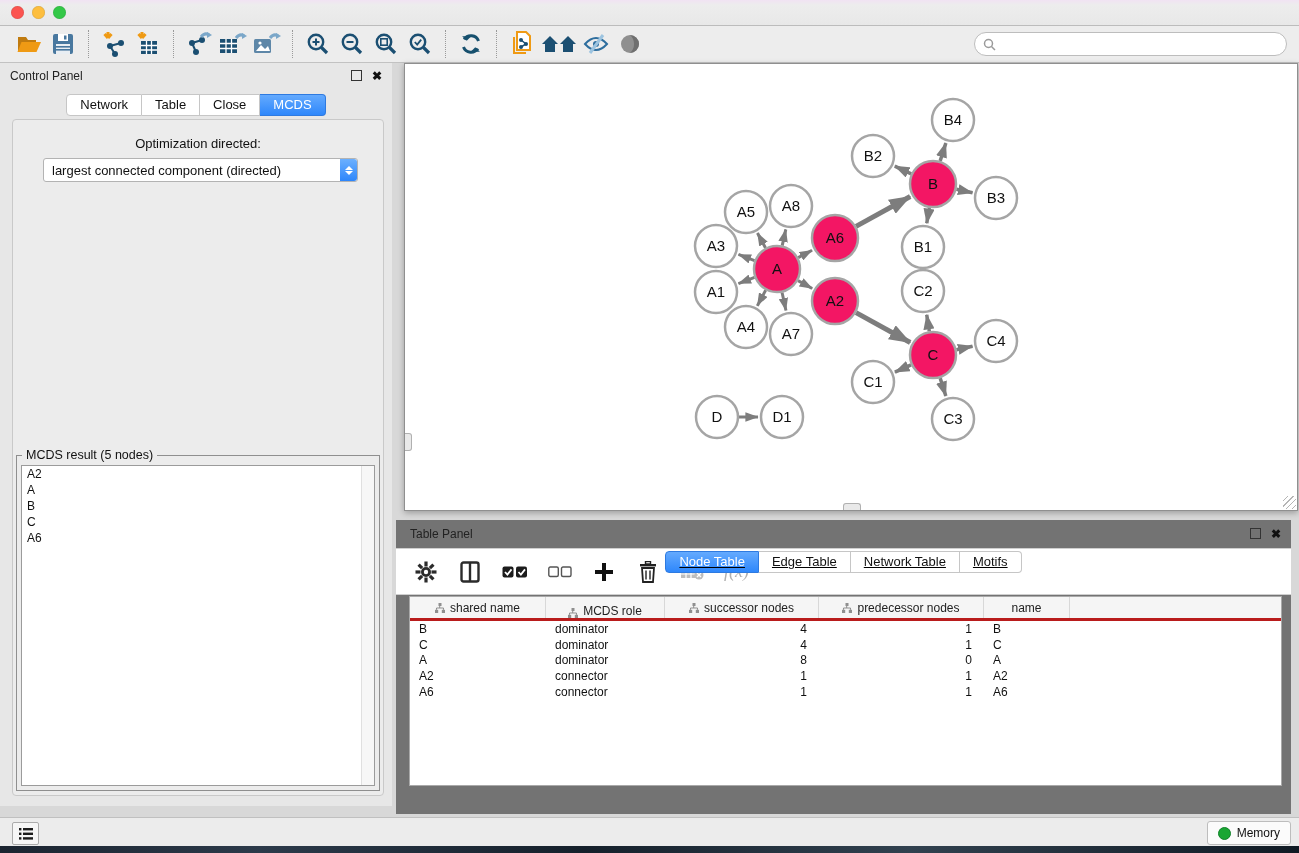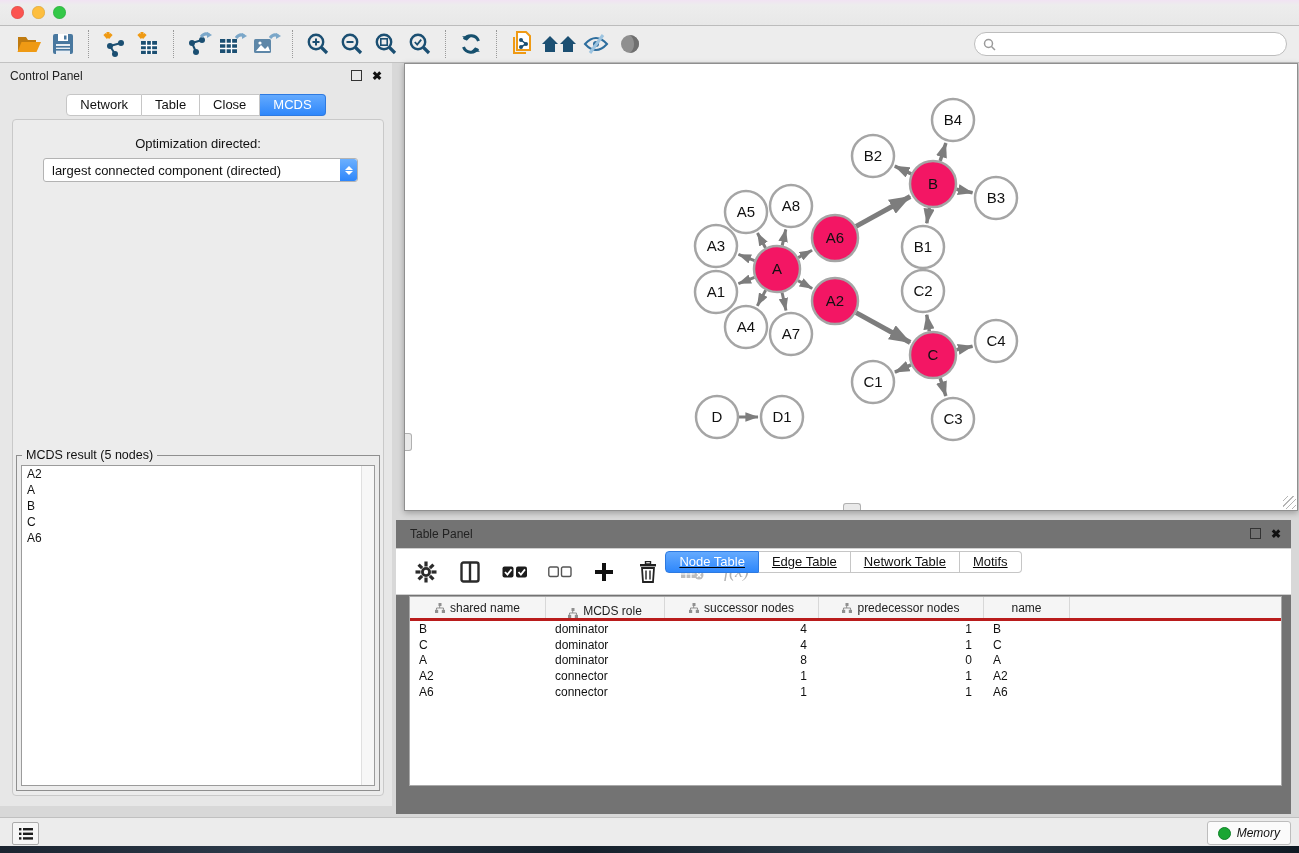--- a/index.html
+++ b/index.html
@@ -80,21 +80,21 @@
     border-right:1px solid #d8d8d8;box-sizing:border-box;}
   .tp-row{display:flex;height:15.7px;align-items:center;}
   .tp-cell{font-size:12px;color:#111;box-sizing:border-box;white-space:nowrap;}
   .tp-tabs{position:absolute;bottom:3px;left:0;right:0;display:flex;justify-content:center;text-decoration:underline;}
   
   .statusbar{position:absolute;left:0;right:0;top:817px;height:29px;background:#ececec;
     border-top:1px solid #c0c0c0;}
   .list-btn{position:absolute;left:12px;top:4px;width:25px;height:21px;background:#f6f6f6;
     border:1px solid #ababab;border-radius:2px;display:flex;align-items:center;justify-content:center;}
   .memory-btn{position:absolute;right:8px;top:3px;height:22px;background:#fbfbfb;border:1px solid #bdbdbd;
-    border-radius:3px;display:flex;align-items:center;gap:6px;padding:0 10px;font-size:12px;color:#111;font-style:italic;}
+    border-radius:3px;display:flex;align-items:center;gap:6px;padding:0 10px;font-size:12px;color:#111;}
   .mem-dot{width:11px;height:11px;border-radius:50%;background:#19a633;border:1px solid #12822a;}
   .wallpaper{position:absolute;left:0;right:0;top:846px;height:7px;
     background:linear-gradient(90deg,#1b2430,#2c3a4a 20%,#15202b 45%,#31414f 70%,#101a24);}
   svg{display:block;}
 </style>
 </head>
 <body>
 
 <div class="screen">
 

